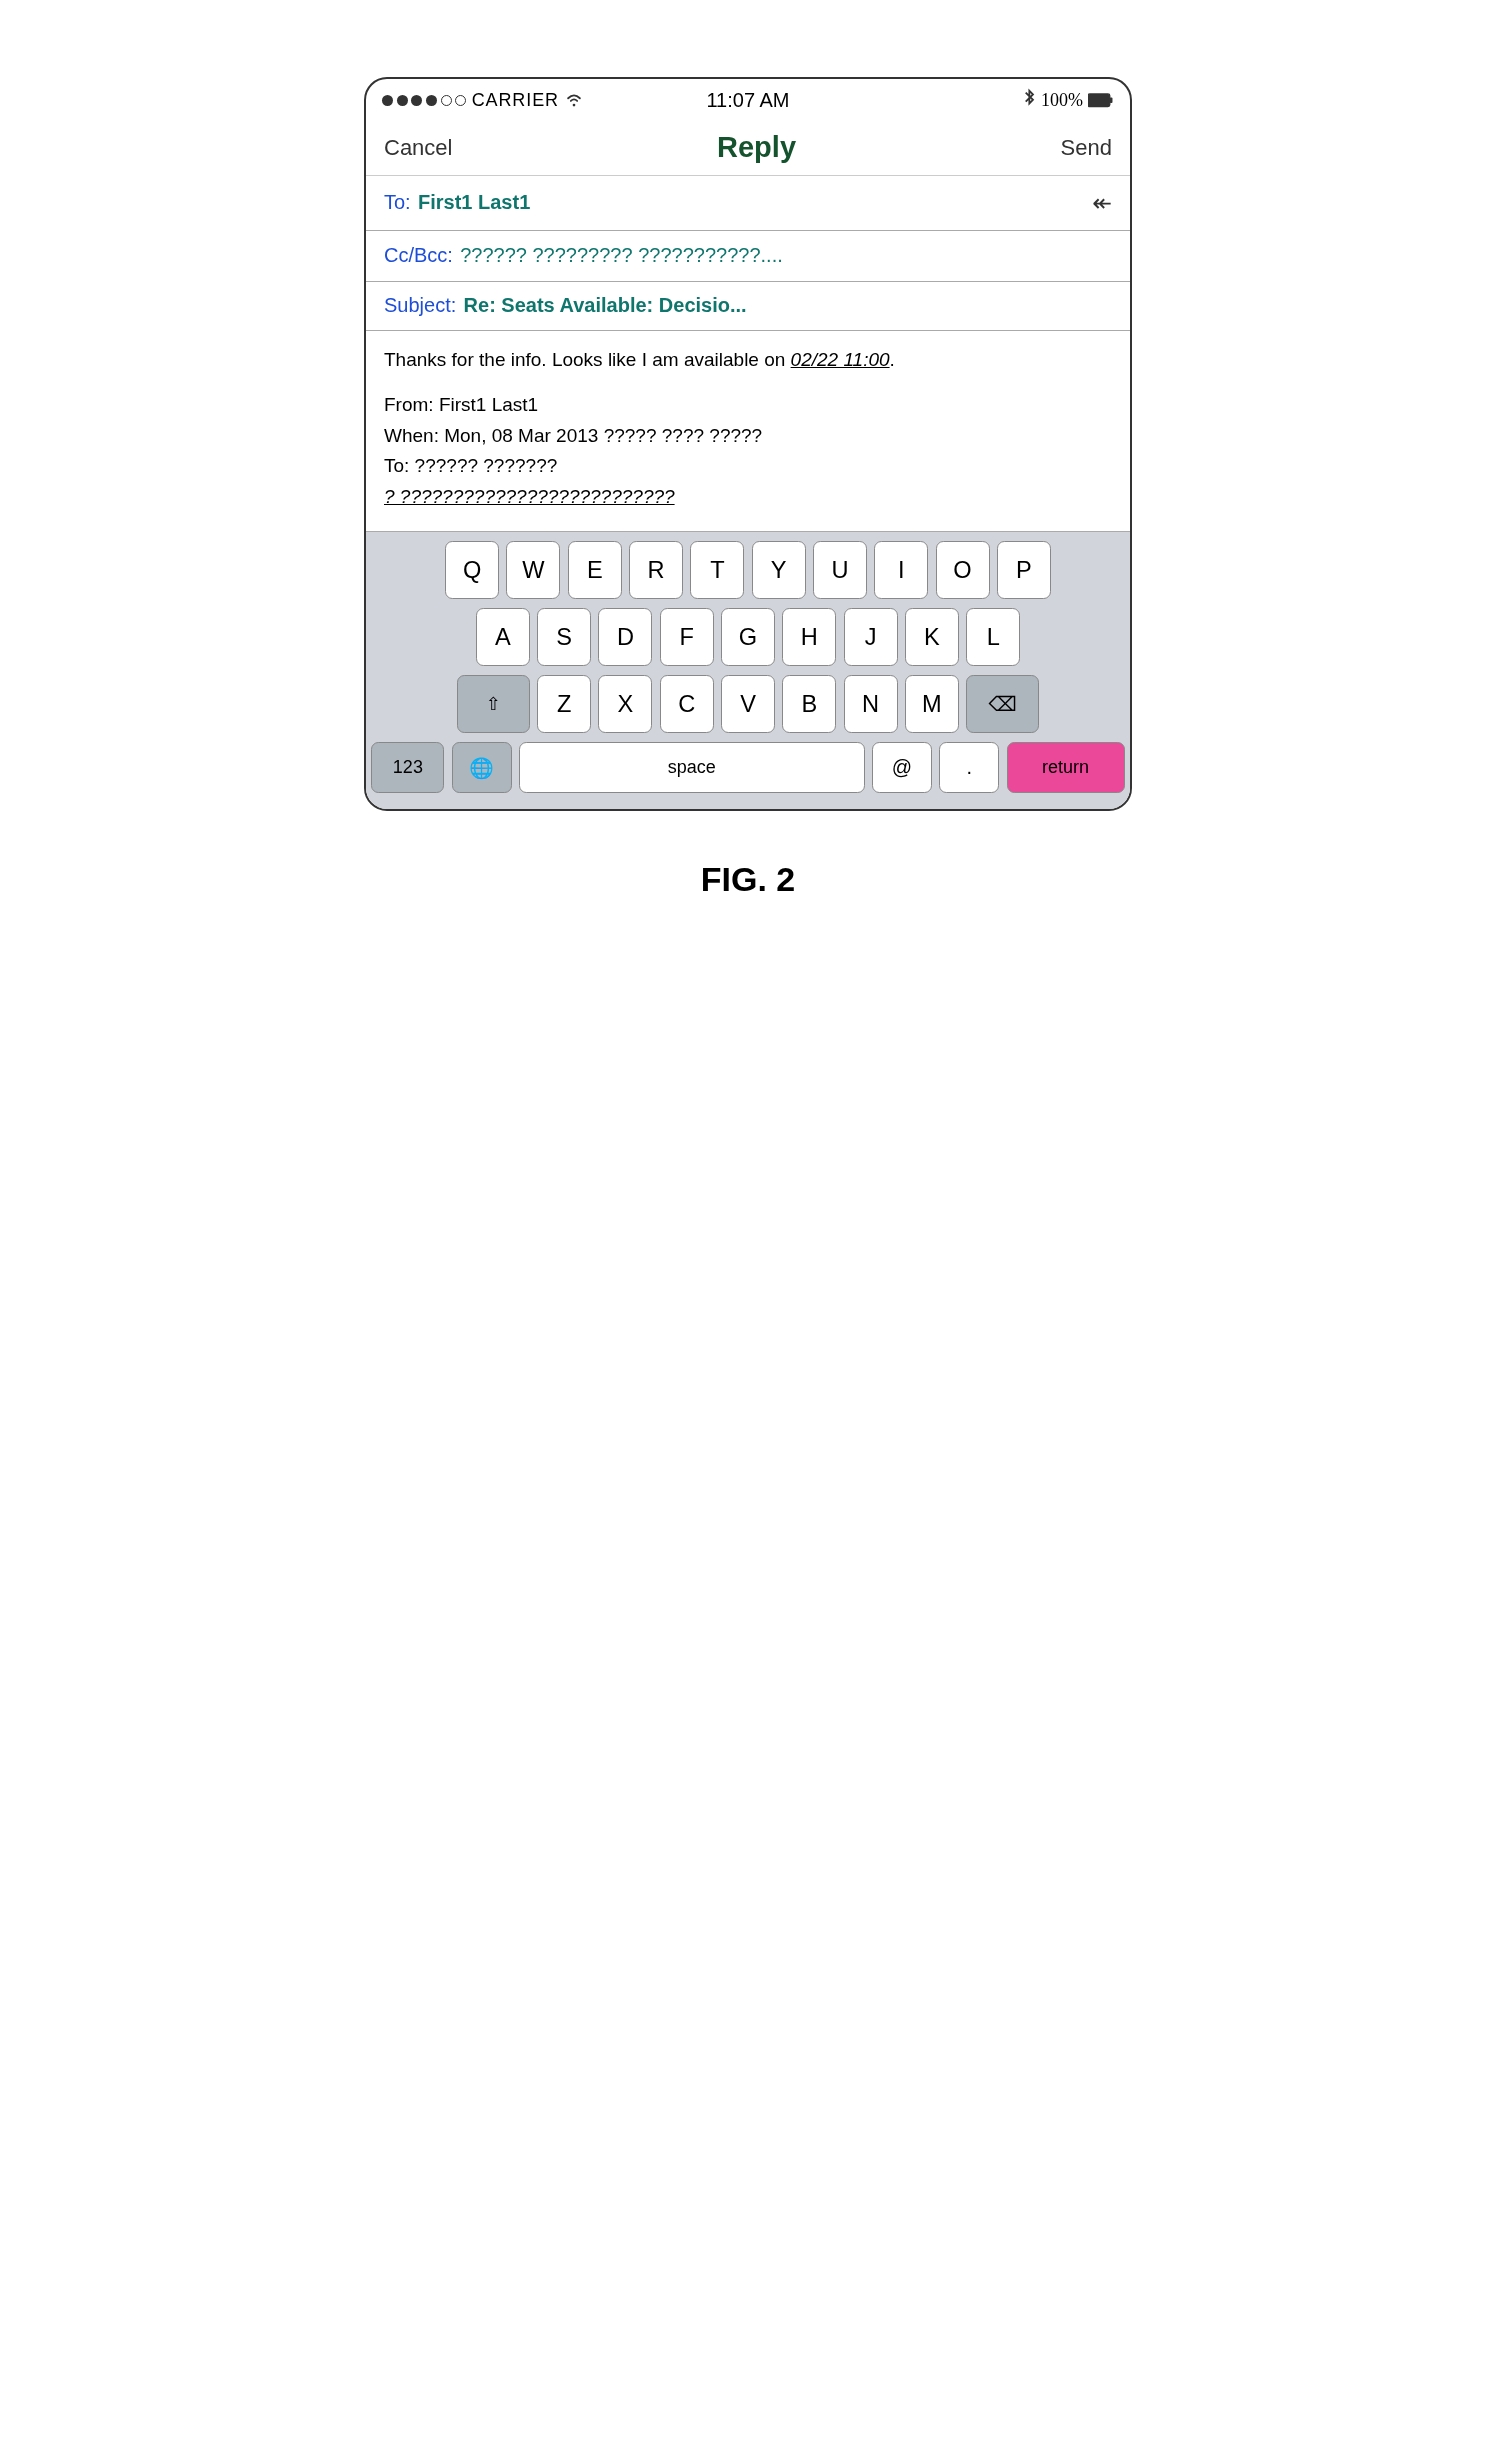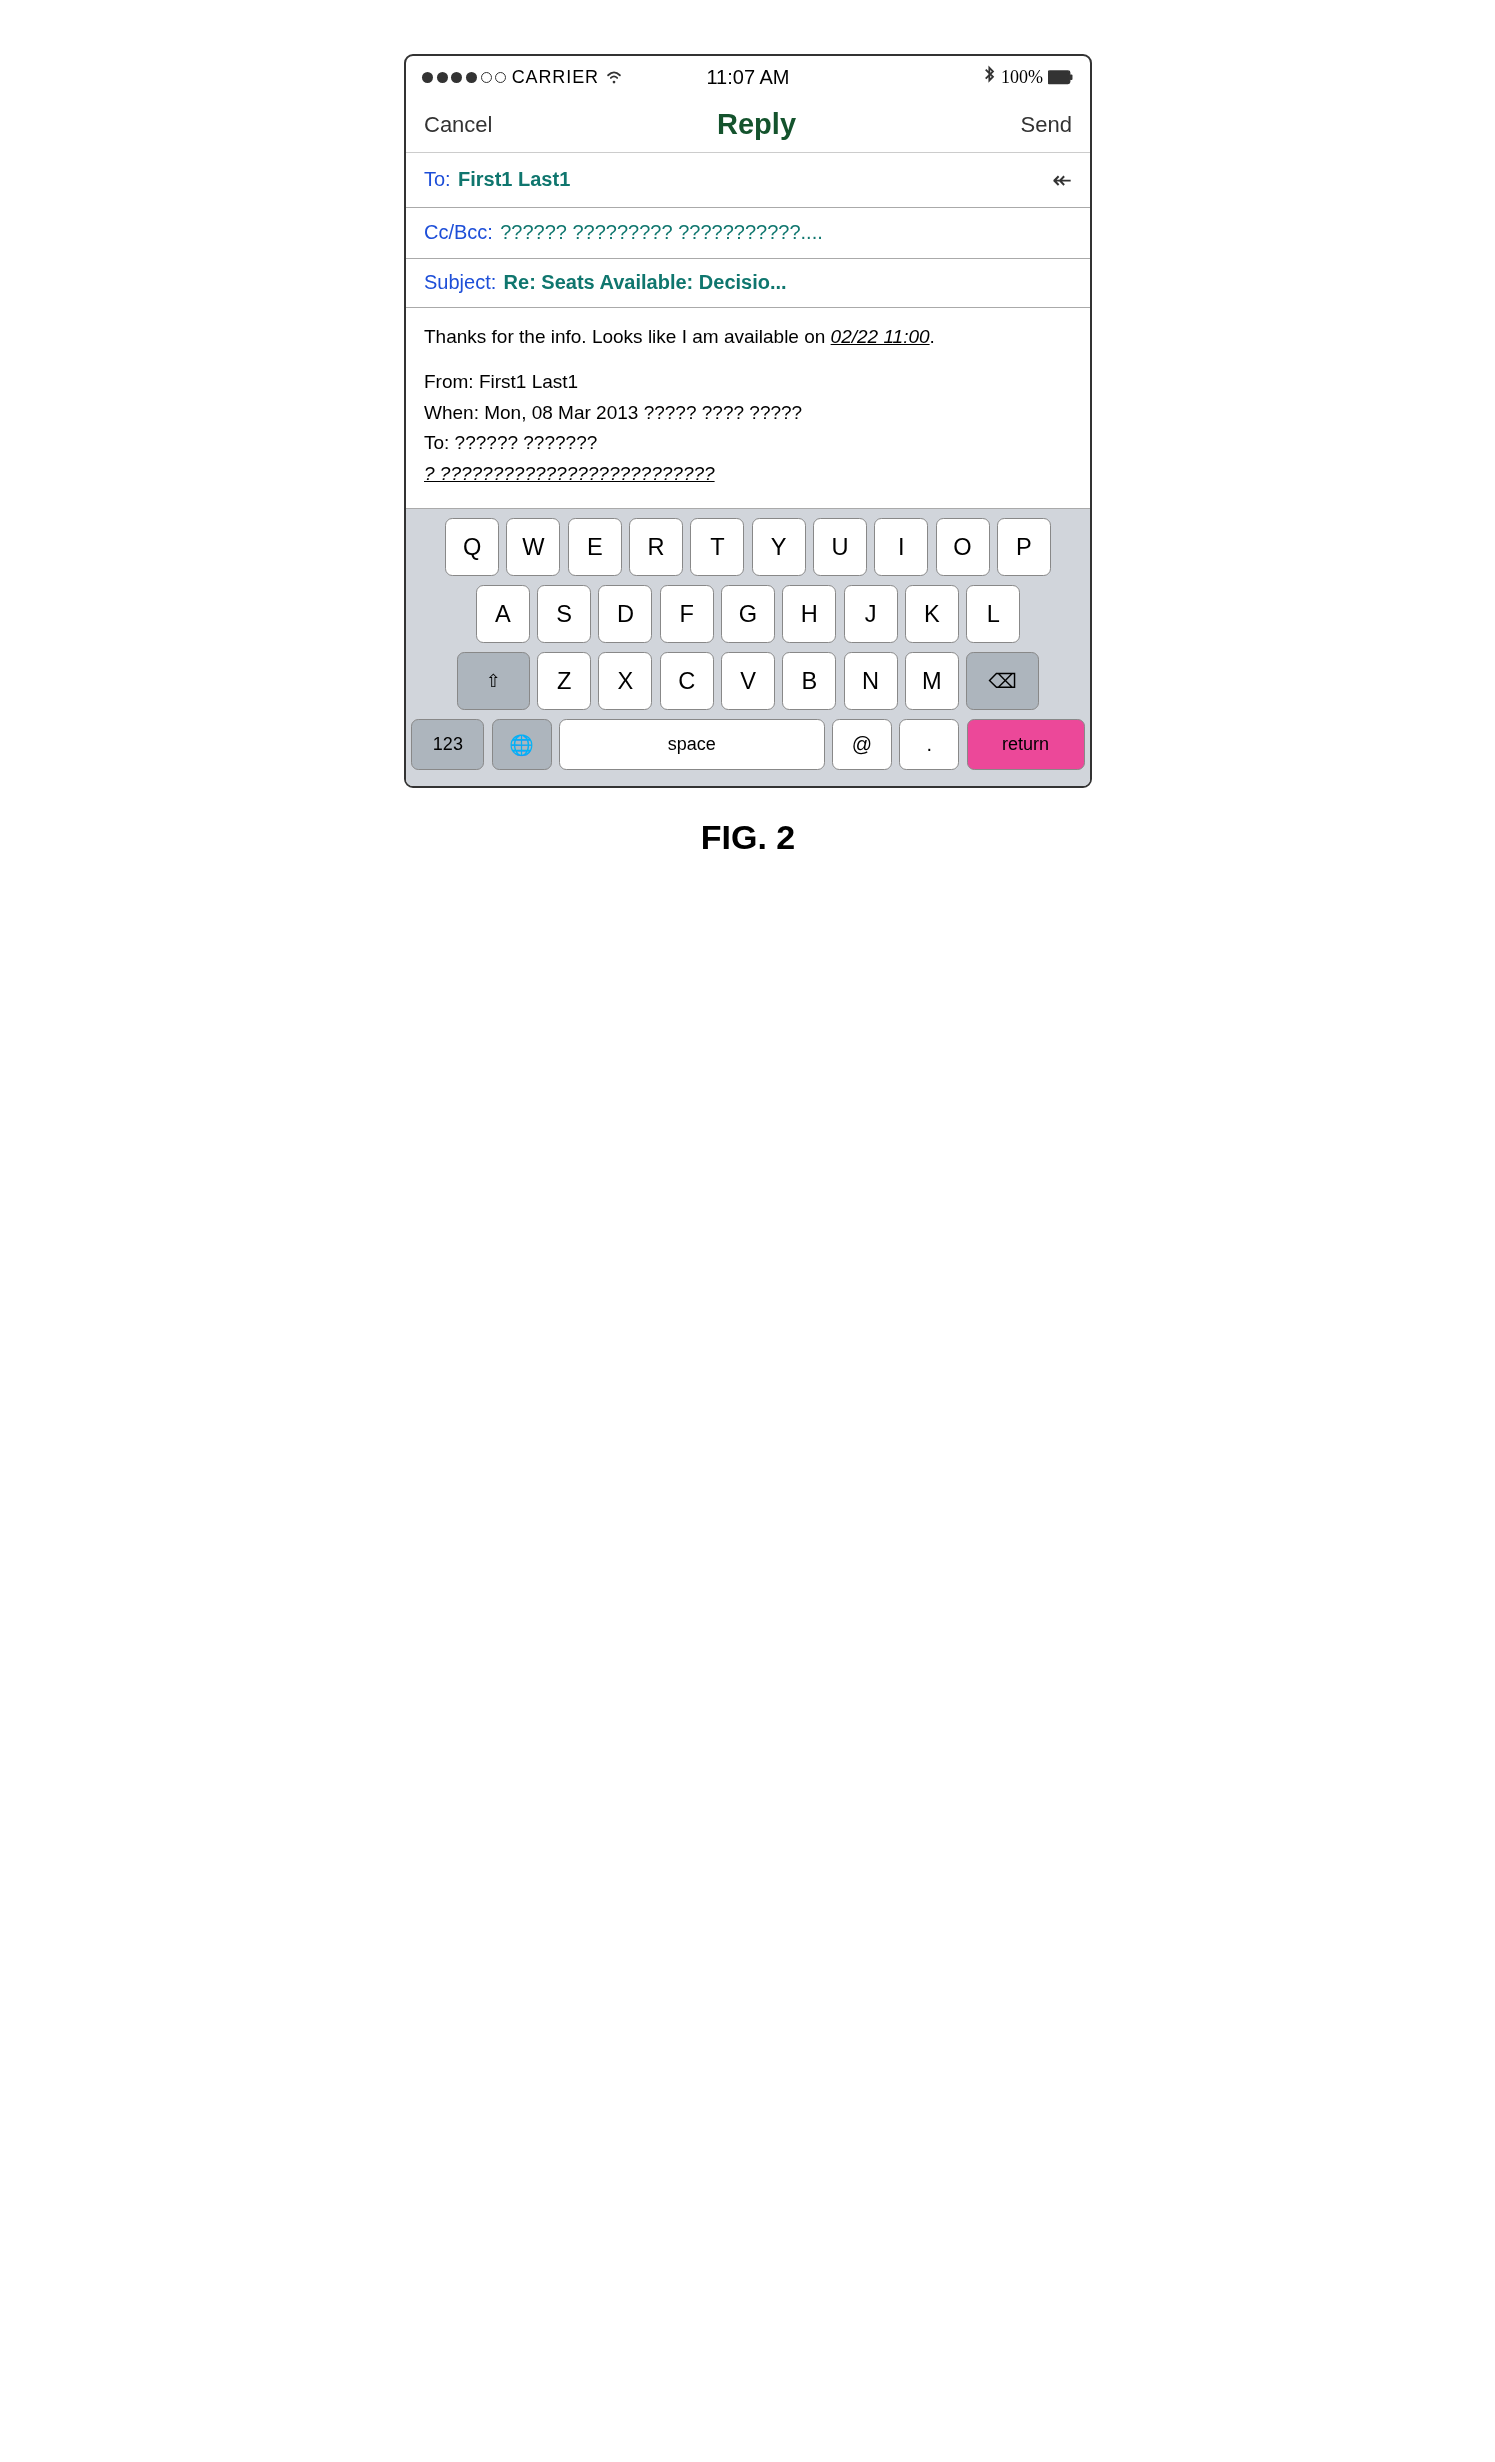--- a/index.html
+++ b/index.html
@@ -9,25 +9,26 @@
       display: flex;
       flex-direction: column;
       align-items: center;
       justify-content: flex-start;
       width: 1496px;
       min-height: 2462px;
       padding: 54px 0 73px 0;
     }
 
     .phone-frame {
-      width: 688px;
+      width: 768px;
       border: 2.7px solid #333;
-      border-radius: 9px;
+      border-radius: 23px;
       overflow: hidden;
       background: #fff;
+      margin-top: 23px;
     }
     .status-left {
       display: flex;
       align-items: center;
       gap: 5.4px;
     }
     .signal-dots {
       display: flex;
       gap: 3.6px;
       align-items: center;
@@ -212,21 +213,21 @@
       height: 51px;
       font-size: 18px;
       background: #ec4899;
     }
 
     
     .figure-caption {
       font-size: 34px;
       font-weight: bold;
       font-family: 'Helvetica Neue', Helvetica, Arial, sans-serif;
-      margin-top: 30px;
+      margin-top: 49px;
       color: #000;
       text-align: center;
     }
 
     .status-bar-wrapper {
       position: relative;
       display: flex;
       align-items: center;
       justify-content: space-between;
       padding: 9px 16.3px 7.3px 16.3px;

